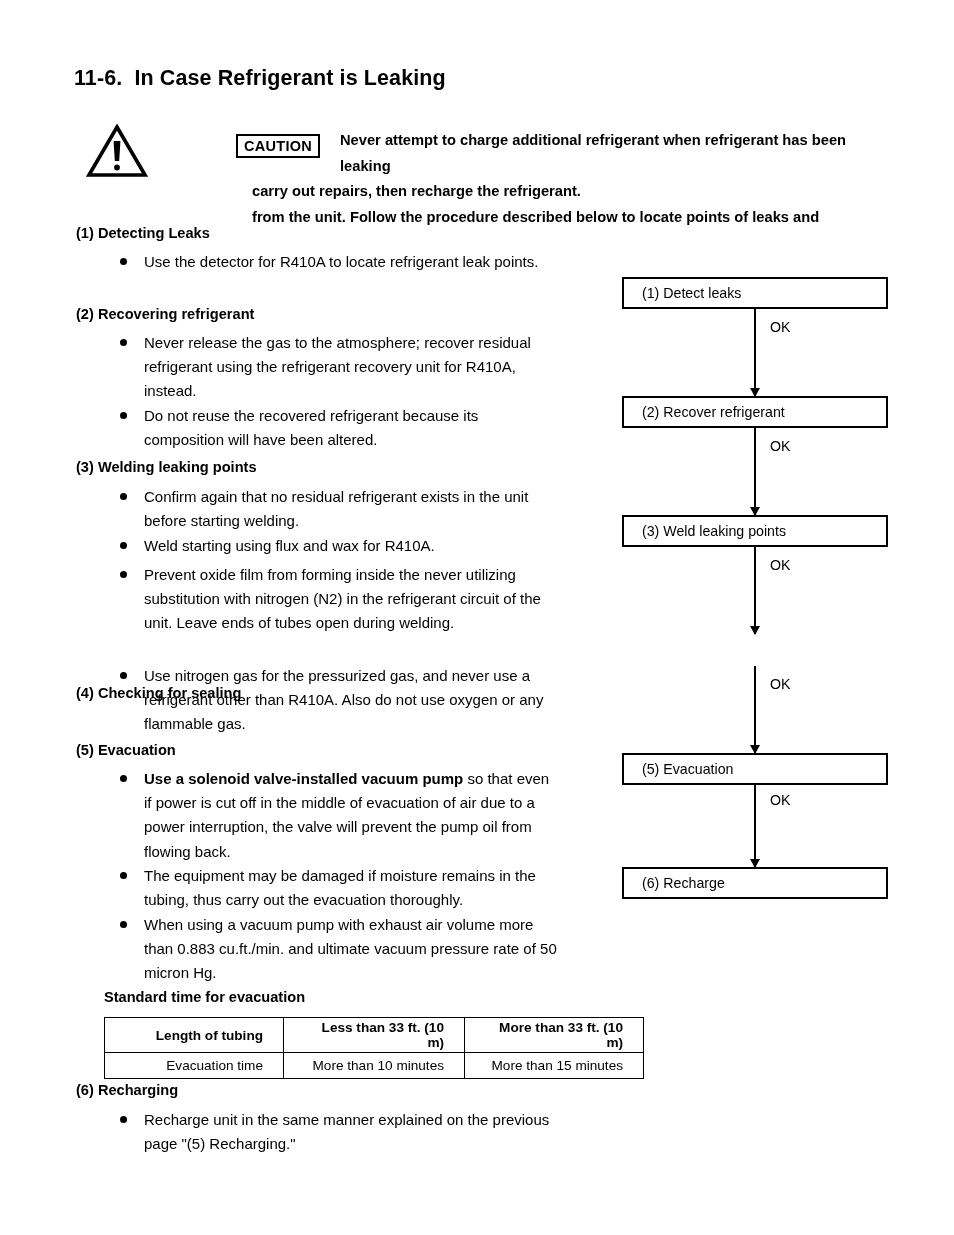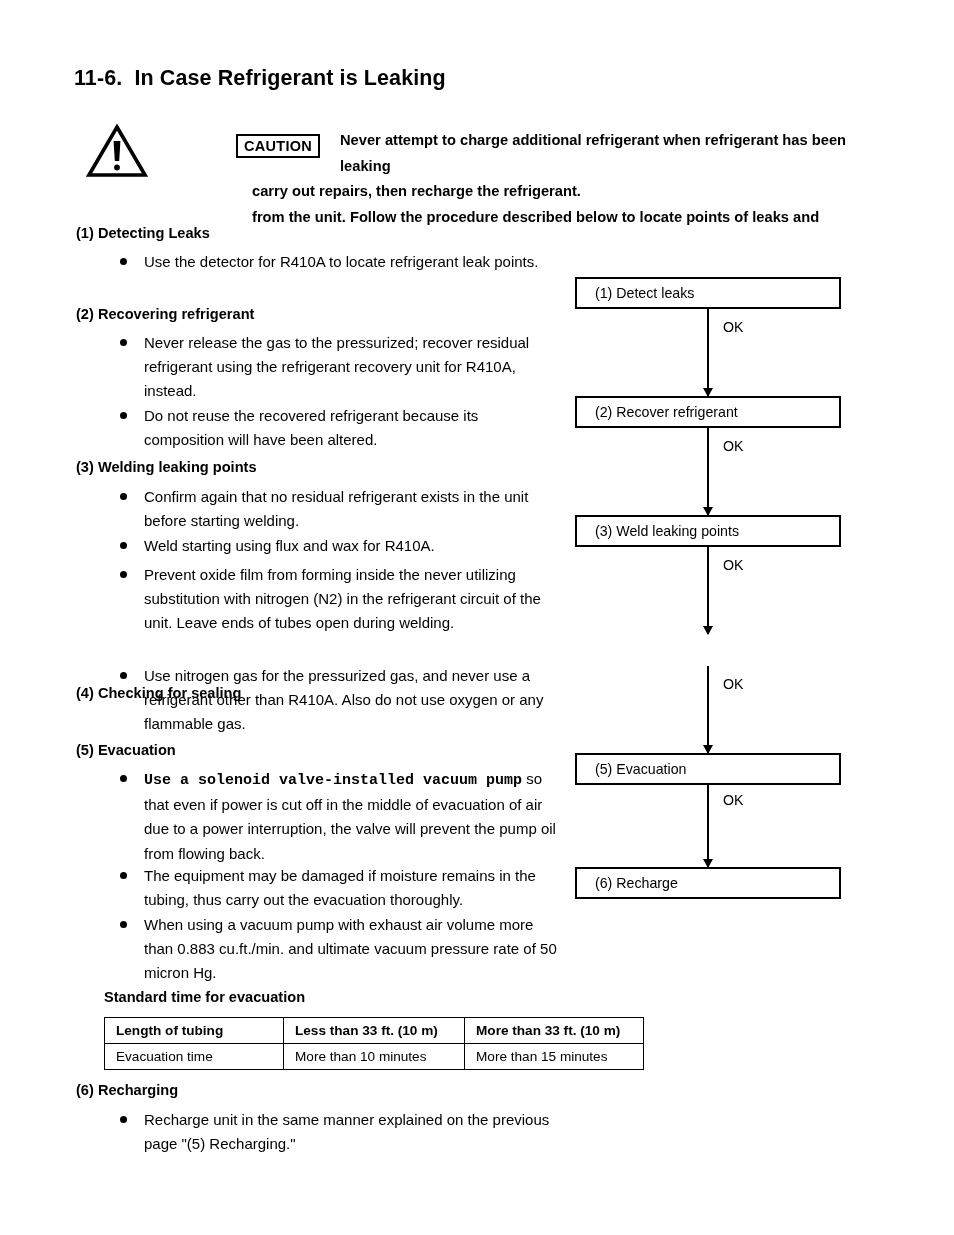--- a/index.html
+++ b/index.html
@@ -104,21 +104,21 @@
     top: 8px;
     width: 7px;
     height: 7px;
     border-radius: 50%;
     background: #000;
   }
   .bullet-item .txt {
     display: block;
     padding-left: 24px;
   }
-  .bullet-item .txt b { font-weight: bold; font-family: Liberation Mono, monospace; }
+  .bullet-item .txt b { font-weight: bold; }
 
   .subheading {
     position: absolute;
     left: 104px;
     font-size: 14.6px;
     font-weight: bold;
     white-space: pre;
   }
 
   
@@ -126,34 +126,34 @@
     position: absolute;
     left: 104px;
     top: 1017px;
     border-collapse: collapse;
     table-layout: fixed;
     width: 539px;
   }
   .evac-table td {
     border: 1.3px solid #000;
     height: 21px;
-    text-align: left;
+    text-align: right;
     vertical-align: middle;
     font-size: 13.6px;
-    padding: 2px 11px;
+    padding: 2px 20px;
   }
   .evac-table tr.head td { font-weight: bold; }
   .evac-table col.c1 { width: 179px; }
   .evac-table col.c2 { width: 181px; }
   .evac-table col.c3 { width: 179px; }
 
   
   .flow {
     position: absolute;
-    left: 575px;
+    left: 622px;
     top: 277px;
     width: 268px;
     height: 634px;
   }
   .flow-box {
     position: absolute;
     left: 0;
     width: 266px;
     height: 32px;
     border: 2.2px solid #000;
@@ -226,21 +226,21 @@
 
     <div class="heading" style="top:225px;">(1) Detecting Leaks</div>
     <div class="bullet-item" style="top:250px;">
       <span class="dot"></span>
       <span class="txt">Use the detector for R410A to locate refrigerant leak points.</span>
     </div>
 
     <div class="heading" style="top:306px;">(2) Recovering refrigerant</div>
     <div class="bullet-item" style="top:331px;">
       <span class="dot"></span>
-      <span class="txt">Never release the gas to the pressurized; recover residual refrigerant using the refrigerant recovery unit for R410A, instead.</span>
+      <span class="txt">Never release the gas to the atmosphere; recover residual refrigerant using the refrigerant recovery unit for R410A, instead.</span>
     </div>
     <div class="bullet-item" style="top:404px;">
       <span class="dot"></span>
       <span class="txt">Do not reuse the recovered refrigerant because its composition will have been altered.</span>
     </div>
 
     <div class="heading" style="top:459px;">(3) Welding leaking points</div>
     <div class="bullet-item" style="top:485px;">
       <span class="dot"></span>
       <span class="txt">Confirm again that no residual refrigerant exists in the unit before starting welding.</span>

